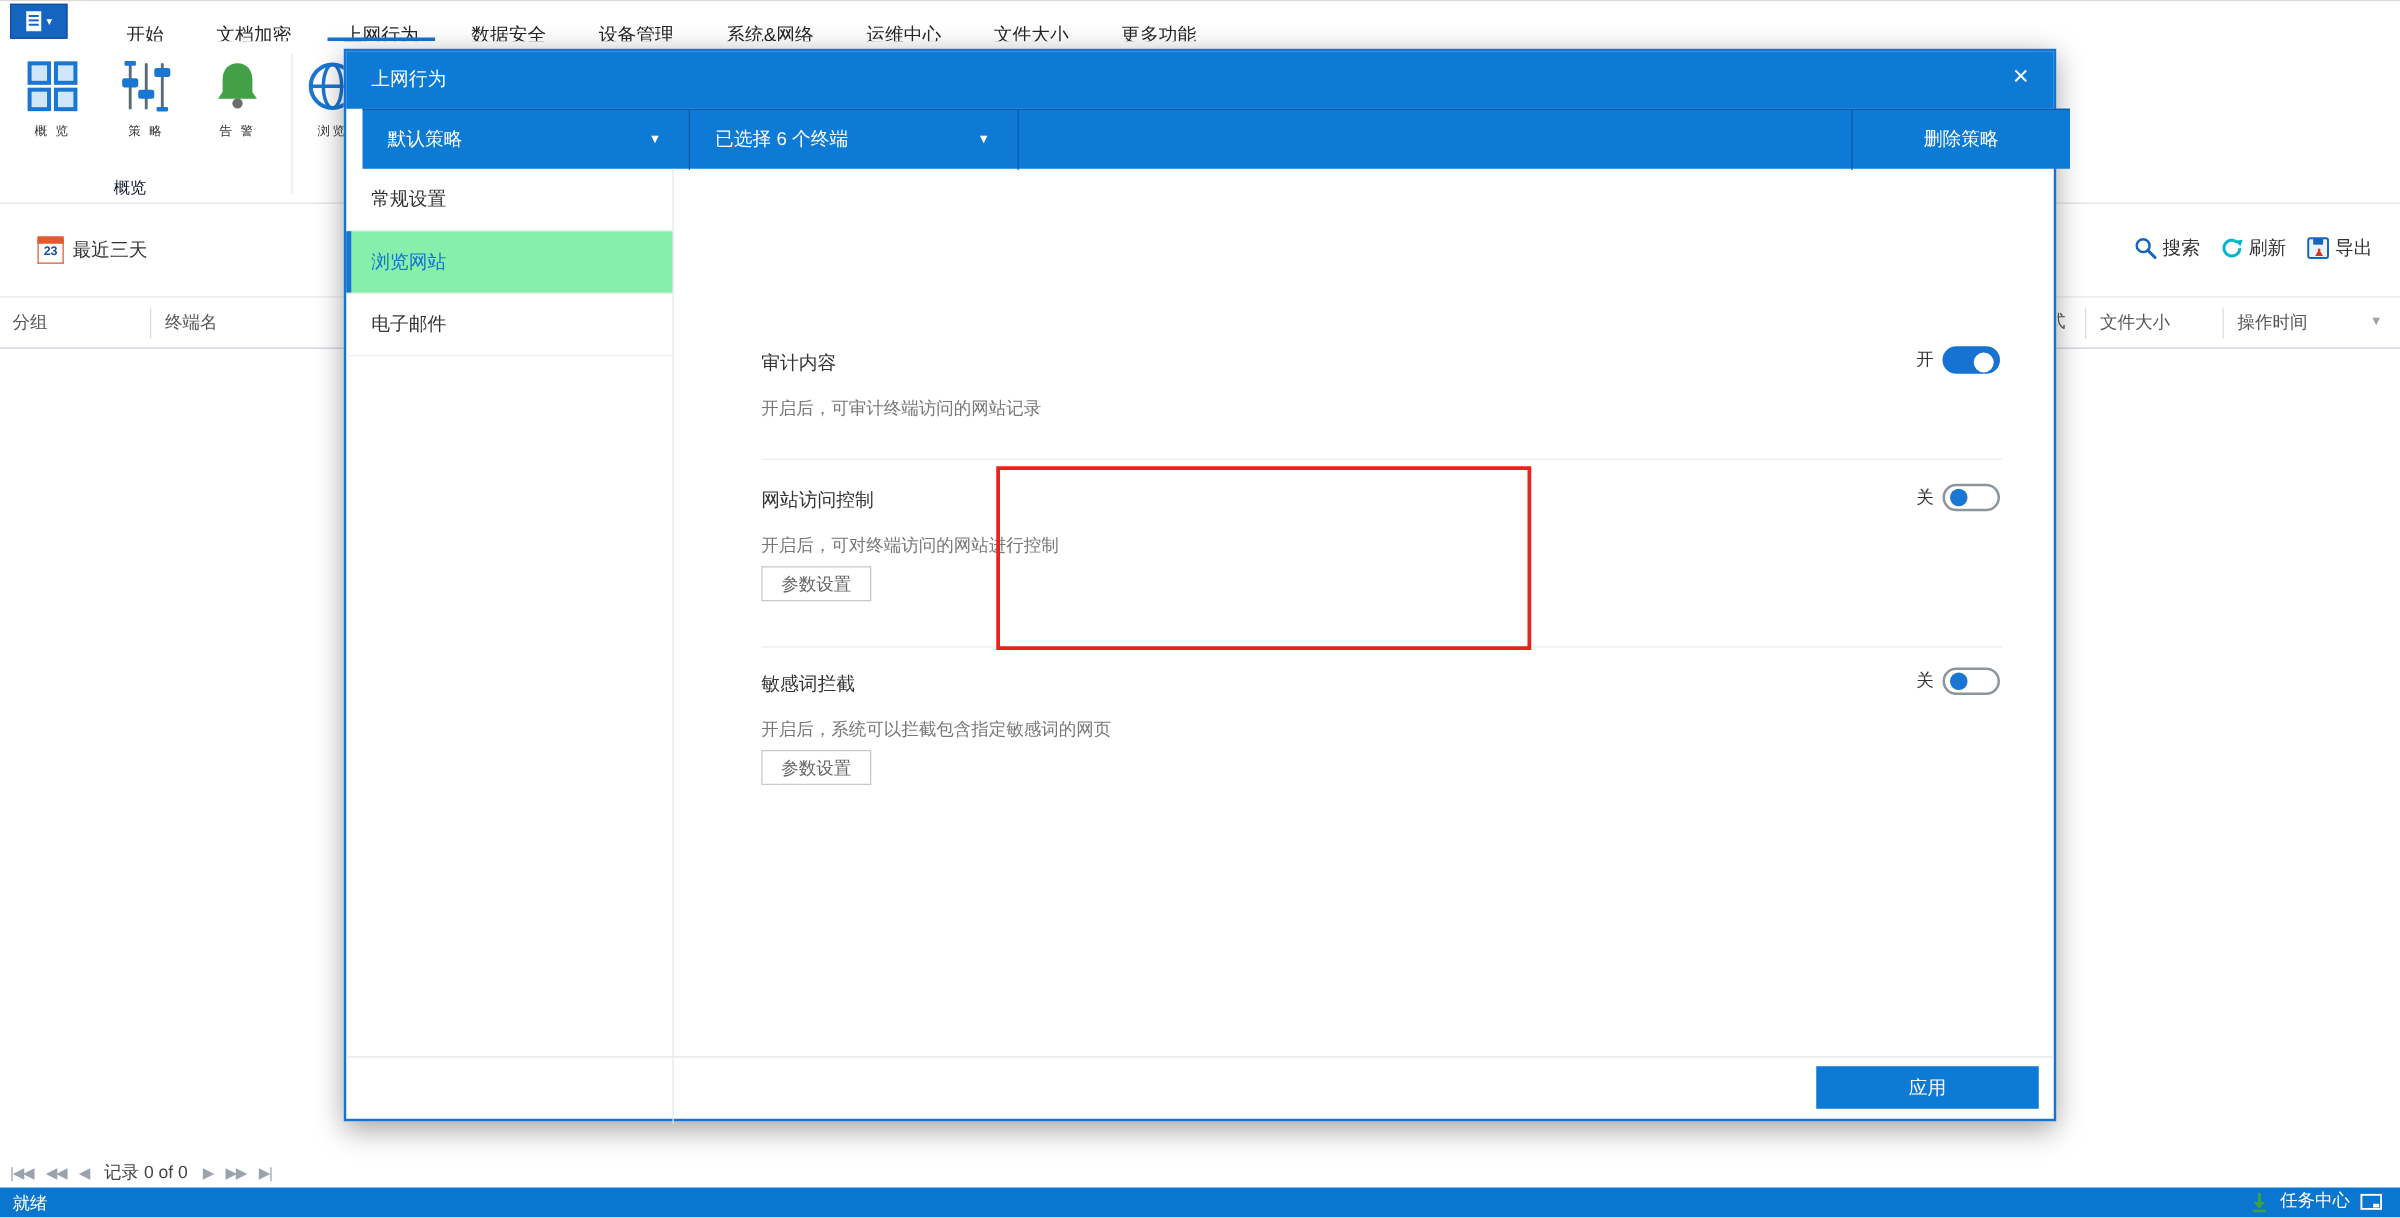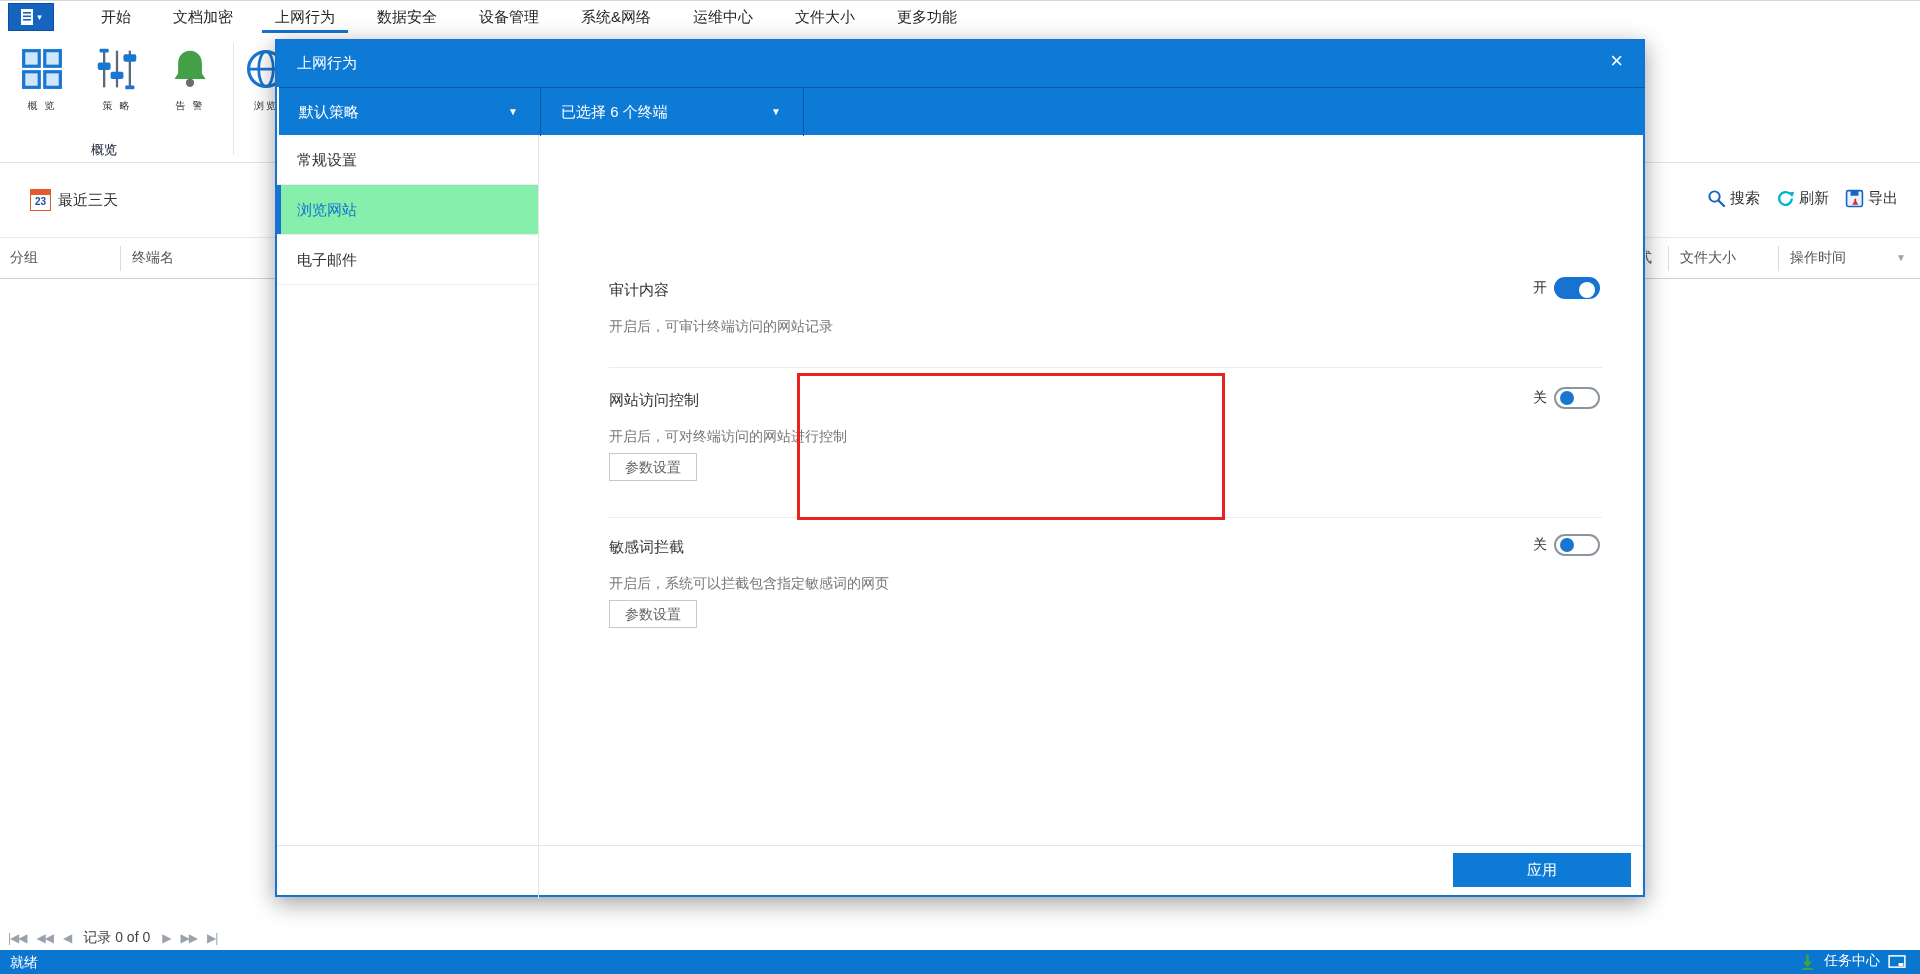--- a/index.html
+++ b/index.html
@@ -6,21 +6,21 @@
   html,body { background:#fff; }
   body { font-family:"Liberation Sans","DejaVu Sans",sans-serif; color:#333; }
   .screen { position:relative; width:1920px; height:974px; background:#fff; overflow:hidden; border-top:1px solid #d9d9d9; }
 
   
   .menubar { position:absolute; left:0; top:0; width:100%; height:32px; background:#fff; display:flex; align-items:center; }
   .appbtn { position:relative; width:46px; height:28px; margin-left:8px; background:#1565c0; border:1px solid #0d4f9e; display:flex; align-items:center; justify-content:center; gap:3px; cursor:pointer; }
   .appbtn svg { display:block; }
   .appbtn .caret { color:#fff; font-size:9px; line-height:1; }
   .nav { display:flex; margin-left:26px; height:32px; }
-  .nav-item { position:relative; padding:0 21px; line-height:31px; font-size:15px; color:#262626; cursor:pointer; white-space:nowrap; }
+  .nav-item { position:relative; padding:12px 21px; line-height:31px; font-size:15px; color:#262626; cursor:pointer; white-space:nowrap; }
   .nav-item.active::after { content:""; position:absolute; left:8px; right:8px; bottom:0; height:3px; background:#1673d1; }
 
   
   .ribbon { position:absolute; left:0; top:32px; width:100%; height:130px; background:#fff; border-bottom:1px solid #dde3e8; }
   .tool { position:absolute; top:14px; width:64px; text-align:center; cursor:pointer; }
   .tool .ticon { display:block; margin:0 auto 4px; }
   .tool .tlabel { font-size:10px; color:#333; letter-spacing:2px; white-space:nowrap; }
   .ribbon-group-label { position:absolute; left:0; top:108px; width:208px; text-align:center; font-size:13px; color:#0f172a; }
   .ribbon-vdivider { position:absolute; left:233px; top:10px; width:1px; height:112px; background:#e2e6ea; }
 
@@ -44,21 +44,21 @@
   .statusbar { position:absolute; left:0; top:949px; width:100%; height:25px; background:#0b76cf; color:#fff; font-size:14px; }
   .status-left { position:absolute; left:10px; top:4px; }
   .status-right { position:absolute; right:14px; top:2px; display:flex; align-items:center; gap:8px; }
   .task-label { font-size:14px; color:#fff; cursor:pointer; }
 
   
   .modal { position:absolute; left:275px; top:38px; width:1370px; height:858px; background:#fff; border:2px solid #1673d1; box-shadow:0 6px 22px rgba(0,0,0,.38); }
   .m-titlebar { position:absolute; left:0; top:0; width:100%; height:46px; background:#0d7ad6; }
   .m-title { position:absolute; left:20px; top:13px; color:#fff; font-size:15px; }
   .m-close { position:absolute; right:20px; top:9px; color:#fff; font-size:22px; font-weight:300; cursor:pointer; line-height:1; }
-  .m-toolbar { position:absolute; left:2px; top:46px; width:100%; height:48px; background:#0d7ad6; border-top:1px solid #0a58a8; }
+  .m-toolbar { position:absolute; left:13px; top:46px; width:100%; height:48px; background:#0d7ad6; border-top:1px solid #0a58a8; }
   .m-dd { position:absolute; top:0; height:48px; line-height:48px; color:#fff; font-size:15px; padding-left:20px; cursor:pointer; }
   .m-dd .ddcaret { position:absolute; right:22px; top:0; font-size:10px; }
   .m-dd1 { left:0; width:262px; border-right:1px solid #0a58a8; }
   .m-dd2 { left:262px; width:263px; border-right:1px solid #0a58a8; }
   .m-delete { position:absolute; right:0; top:0; width:175px; height:48px; line-height:48px; text-align:center; color:#fff; font-size:15px; border-left:1px solid #0a58a8; cursor:pointer; }
 
   .m-sidebar { position:absolute; left:0; top:94px; width:262px; height:764px; border-right:1px solid #e4e7ea; }
   .ms-item { position:relative; height:50px; line-height:50px; padding-left:20px; font-size:15px; color:#333; border-bottom:1px solid #ededed; cursor:pointer; }
   .ms-item.active { color:#1673d1; background:#86efac; }
   .ms-item.active::before { content:""; position:absolute; left:0; top:0; width:4px; height:100%; background:#1673d1; }
@@ -228,20 +228,21 @@
 
     <div class="m-toolbar">
       <div class="m-dd m-dd1">
         <span>默认策略</span>
         <span class="ddcaret">▼</span>
       </div>
       <div class="m-dd m-dd2">
         <span>已选择 6 个终端</span>
         <span class="ddcaret">▼</span>
       </div>
+      <div class="m-delete">删除策略</div>
     </div>
 
     <div class="m-sidebar">
       <div class="ms-item">常规设置</div>
       <div class="ms-item active">浏览网站</div>
       <div class="ms-item">电子邮件</div>
     </div>
 
     <div class="m-content">
 

